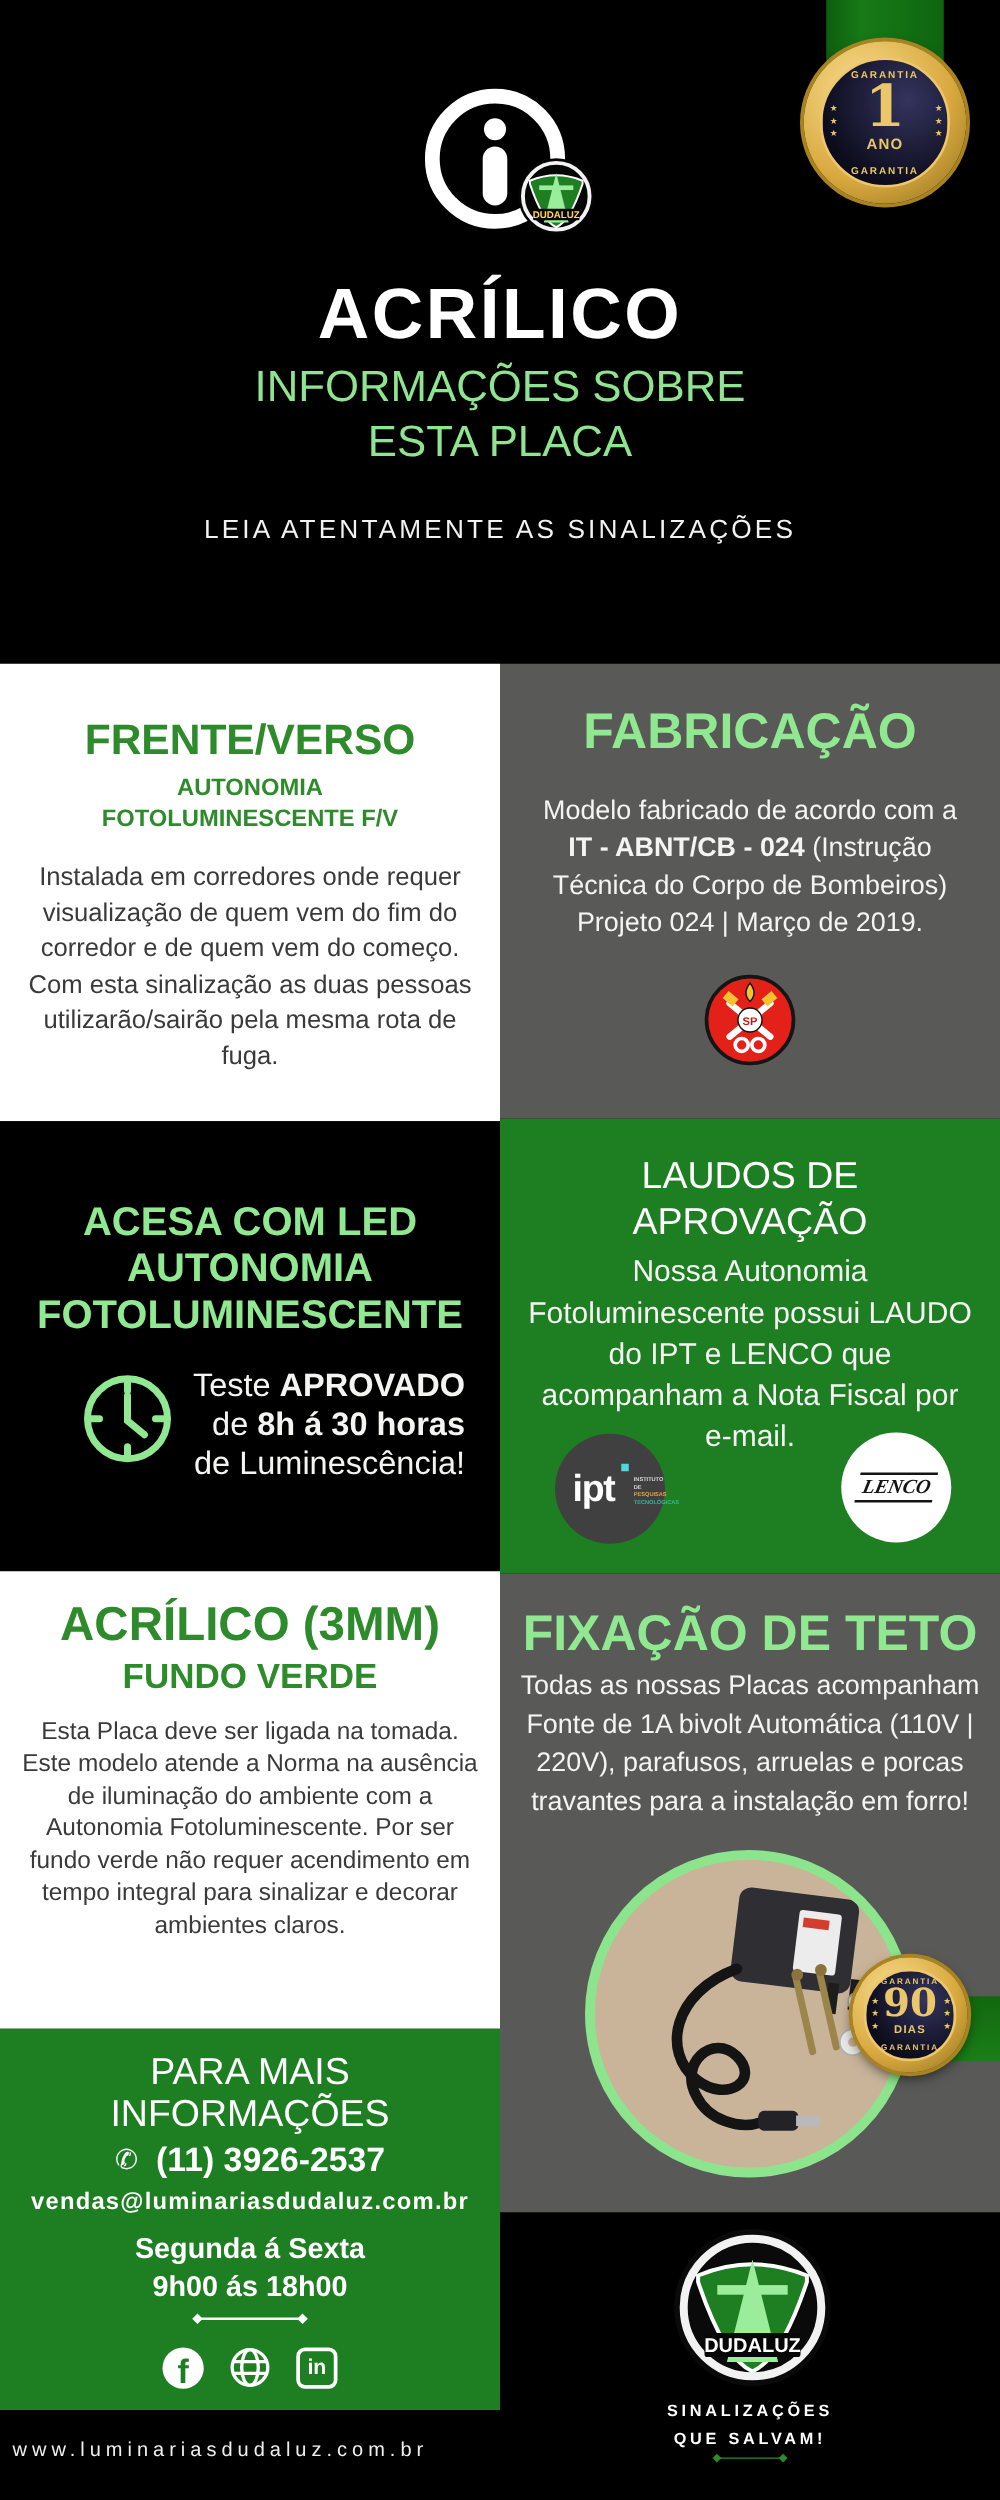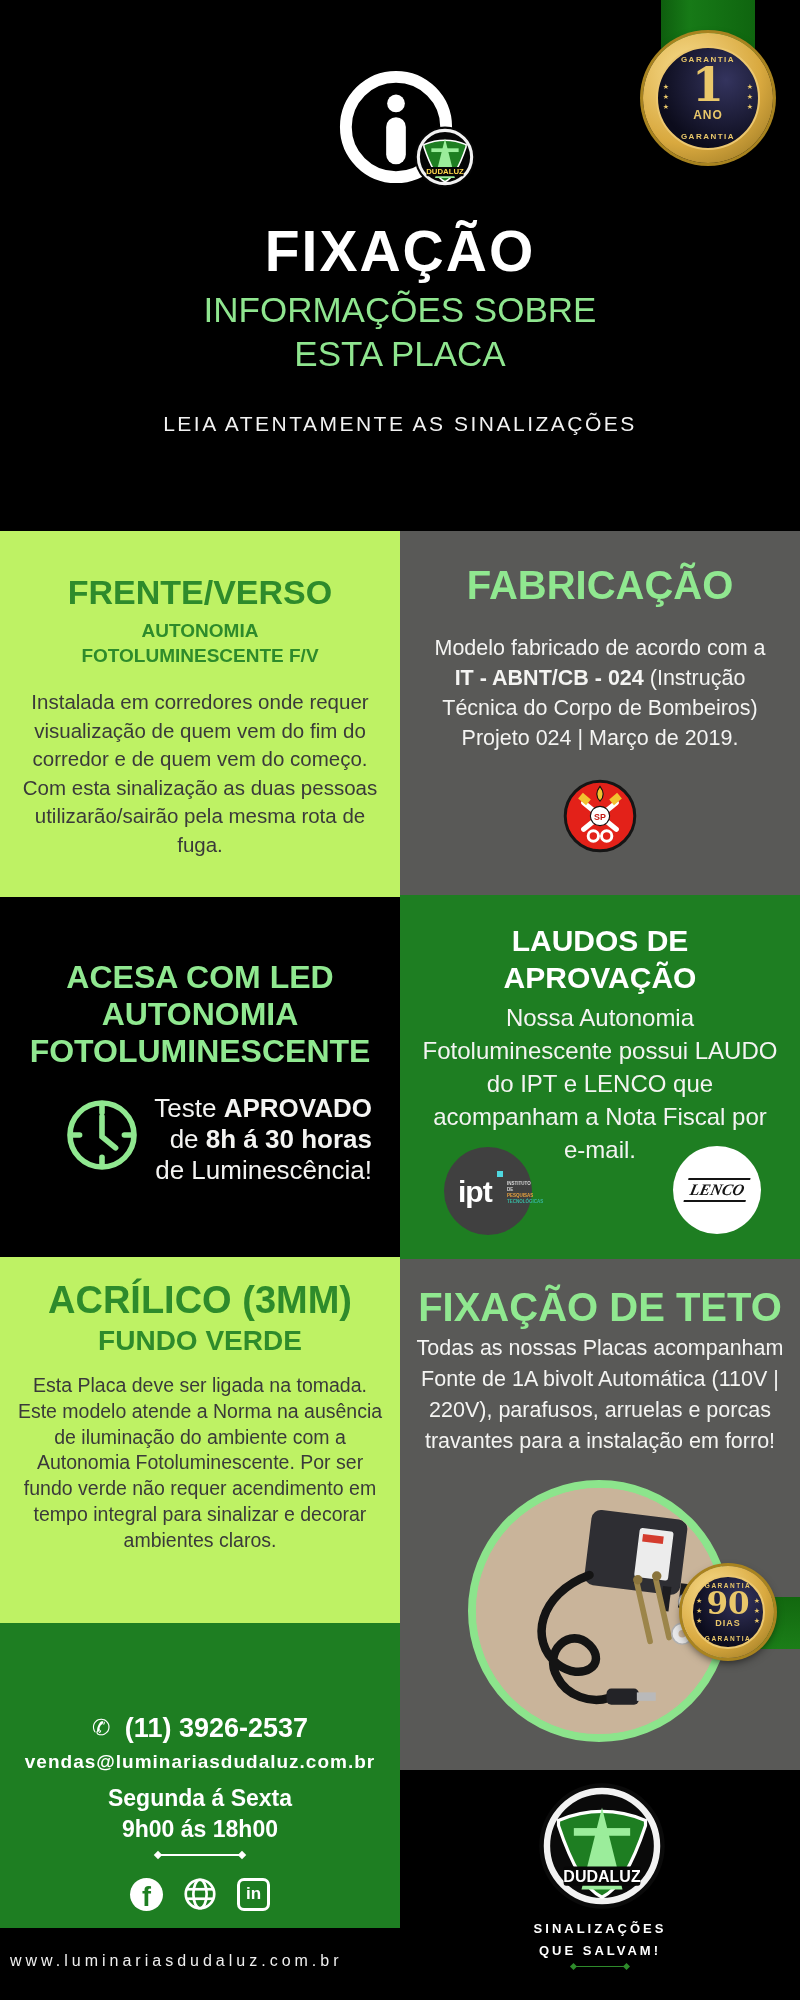--- a/index.html
+++ b/index.html
@@ -23,27 +23,27 @@
   .medal-sm .medal-top,.medal-sm .medal-bottom{font-size:6.5px}
   .medal-sm .medal-value{font-size:31px}
   .medal-sm .medal-unit{font-size:9px}
 
   .main-title{left:0;top:218px;width:800px;color:#fff;font-size:57px;font-weight:800;letter-spacing:2px}
   .sub-title{left:0;top:288px;width:800px;color:#8fe58f;font-size:35px;line-height:44px;font-weight:400}
   .notice{left:0;top:412px;width:800px;color:#f2f2f2;font-size:21px;letter-spacing:2.5px}
 
   
   .card{overflow:hidden}
-  .card-white{background:#bef264}
+  .card-white{background:#ffffff}
   .card-gray{background:#595957}
   .card-green{background:#1e7e22}
   .card-black{background:#000}
   .t-green-dark{color:#2e8b2b;font-weight:800}
   .t-green-light{color:#90e890;font-weight:800}
-  .t-white{color:#fff;font-weight:700}
+  .t-white{color:#fff;font-weight:400}
   .body-dark{color:#3a3a3a}
   .body-white{color:#f4f4f2}
 
   .circle{border-radius:50%}
   .lenco-text{font-family:"Liberation Serif",serif;font-style:italic;font-weight:bold;font-size:16px;color:#141414;border-top:2px solid #141414;border-bottom:2px solid #141414;padding:1px 4px;transform:skewX(-12deg)}
   .ipt-label{color:#fff;font-weight:bold;font-size:30px;letter-spacing:-1px;line-height:1}
   .ipt-sq{position:absolute;width:6px;height:6px;background:#4fd8e0}
   .ipt-sub{position:absolute;font-size:4.5px;line-height:6px;text-align:left;font-weight:bold}
 
   .divider{display:flex;align-items:center;justify-content:center}
@@ -85,21 +85,21 @@
       <circle cx="50" cy="50" r="49" fill="#050505"></circle>
       <circle cx="50" cy="50" r="43" fill="none" stroke="#f2f2f2" stroke-width="5"></circle>
       <path d="M16 30 Q50 16 84 30 L84 34 Q68 82 50 90 Q32 82 16 34 Z" fill="#1e7e22" stroke="#fff" stroke-width="2.5"></path>
       <path d="M50 20 L66 84 L34 84 Z" fill="#9bed9b"></path>
       <rect x="28" y="36" width="44" height="6" fill="#9bed9b"></rect>
       <rect x="20" y="66" width="60" height="15" rx="2" fill="#070707"></rect>
       <text x="50" y="78" text-anchor="middle" font-size="12.5" font-weight="bold" fill="#ffd94d">DUDALUZ</text>
     </svg>
   </div>
 
-  <div class="s ctr main-title">FIXAÇÃO</div>
+  <div class="s ctr main-title">ACRÍLICO</div>
   <div class="s ctr sub-title">
     <div>INFORMAÇÕES SOBRE</div>
     <div>ESTA PLACA</div>
   </div>
   <div class="s ctr notice">LEIA ATENTAMENTE AS SINALIZAÇÕES</div>
 </div>
 
 <div class="s card card-white ctr" style="left:0;top:531px;width:400px;height:366px">
   <div class="s t-green-dark" style="left:0;top:42px;width:400px;font-size:34px">FRENTE/VERSO</div>
   <div class="s t-green-dark" style="left:0;top:87px;width:400px;font-size:19px;line-height:25px">
@@ -232,20 +232,24 @@
       <span class="medal-value">90</span>
       <span class="medal-unit">DIAS</span>
       <span class="medal-bottom">GARANTIA</span>
       <span class="medal-stars" style="left:2px">★★★</span>
       <span class="medal-stars" style="right:2px">★★★</span>
     </div>
   </div>
 </div>
 
 <div class="s card card-green ctr" style="left:0;top:1623px;width:400px;height:305px">
+  <div class="s t-white" style="left:0;top:18px;width:400px;font-size:30px;line-height:34px">
+    <div>PARA MAIS</div>
+    <div>INFORMAÇÕES</div>
+  </div>
   <div class="s" style="left:0;top:90px;width:400px;color:#fff">
     <span style="font-size:22px;vertical-align:2px">✆</span>
     <span style="font-size:27px;font-weight:800;margin-left:10px">(11) 3926-2537</span>
   </div>
   <div class="s" style="left:0;top:128px;width:400px;color:#fff;font-size:19px;font-weight:800;letter-spacing:1px">vendas@luminariasdudaluz.com.br</div>
   <div class="s" style="left:0;top:160px;width:400px;color:#fff;font-size:23px;font-weight:800;line-height:31px">
     <div>Segunda á Sexta</div>
     <div>9h00 ás 18h00</div>
   </div>
   <div class="s divider" style="left:150px;top:229px;width:100px">

